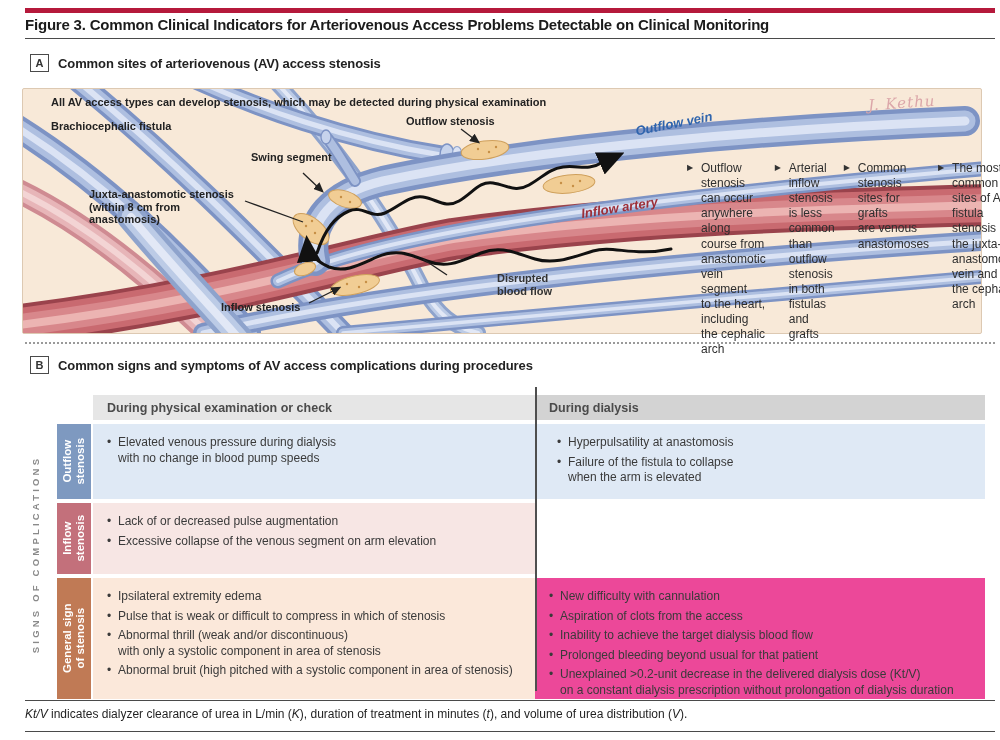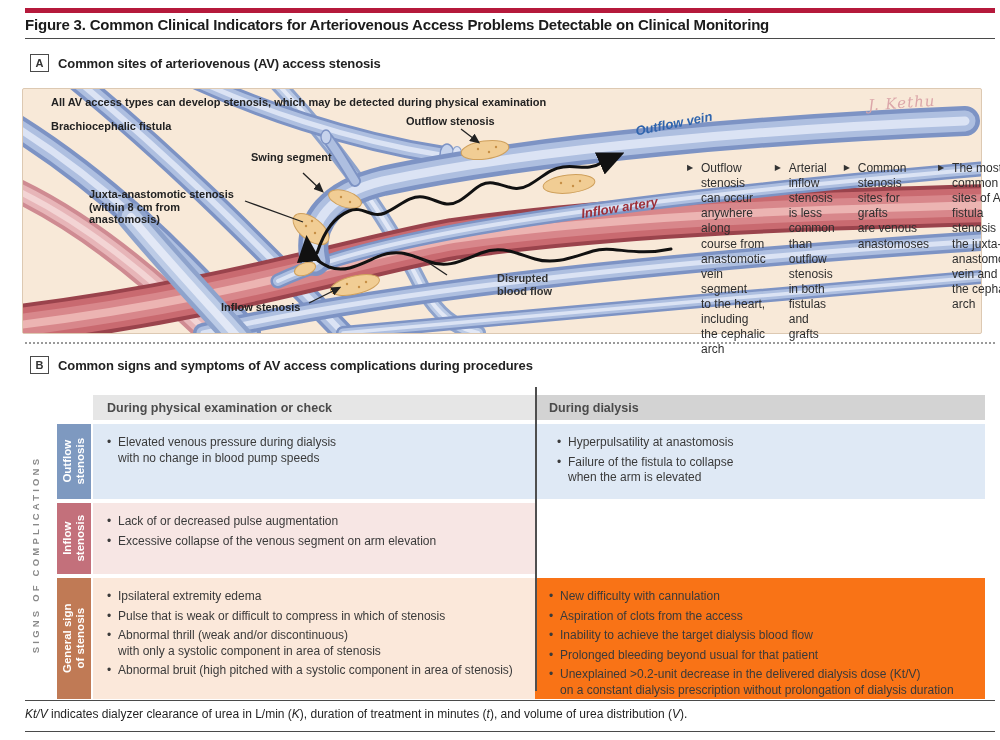--- a/index.html
+++ b/index.html
@@ -255,21 +255,21 @@
         </div>
     </div>
     <div class="pair">
       <div class="ccell cL" style="background:#fbe8da;">
         <div class="b">Ipsilateral extremity edema</div>
         <div class="b">Pulse that is weak or difficult to compress in which of stenosis</div>
         <div class="b">Abnormal thrill (weak and/or discontinuous)
 with only a systolic component in area of stenosis</div>
         <div class="b">Abnormal bruit (high pitched with a systolic component in area of stenosis)</div>
       </div>
-      <div class="ccell cR" style="background:#f97316;">
+      <div class="ccell cR" style="background:#ec4899;">
         <div class="b">New difficulty with cannulation</div>
         <div class="b">Aspiration of clots from the access</div>
         <div class="b">Inability to achieve the target dialysis blood flow</div>
         <div class="b">Prolonged bleeding beyond usual for that patient</div>
         <div class="b">Unexplained &gt;0.2-unit decrease in the delivered dialysis dose (Kt/V)
 on a constant dialysis prescription without prolongation of dialysis duration</div>
       </div>
     </div>
   </div>
   <div class="abs" id="vdivider"></div>

